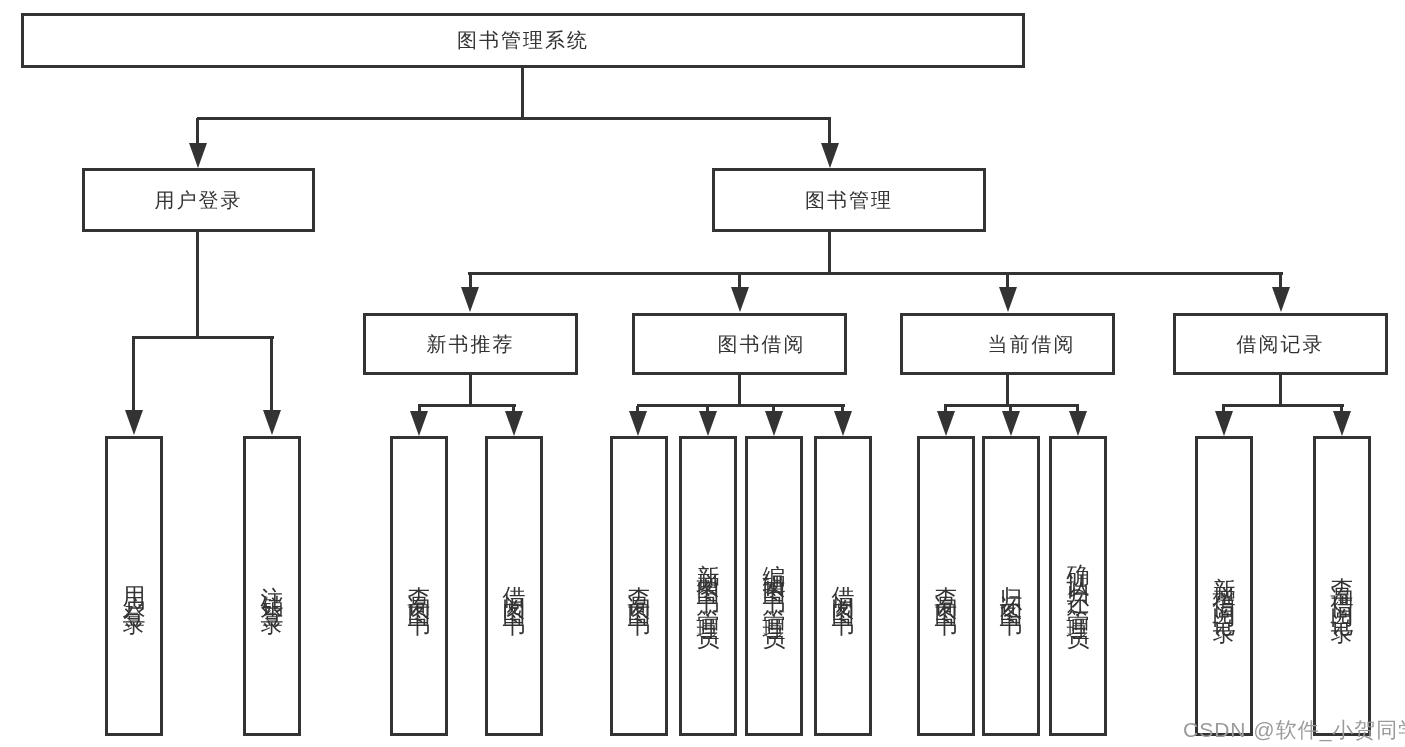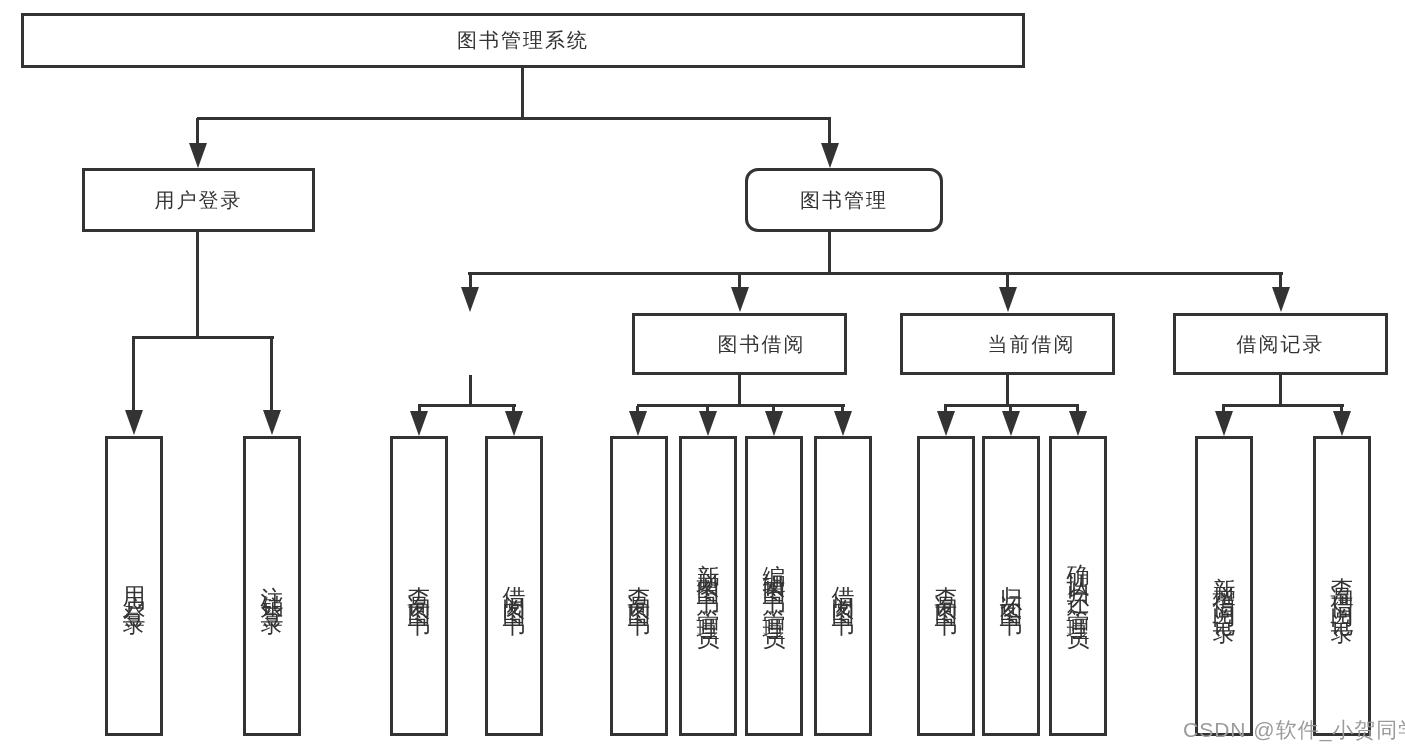--- a/index.html
+++ b/index.html
@@ -66,21 +66,21 @@
   <div class="vline" style="left:521px;top:68px;height:50px;"></div>
   <div class="hline" style="left:197px;top:117px;width:634px;"></div>
   <div class="vline" style="left:196px;top:118px;height:30px;"></div>
   <div class="arr" style="left:189px;top:143px;"></div>
   <div class="vline" style="left:828px;top:118px;height:30px;"></div>
   <div class="arr" style="left:821px;top:143px;"></div>
 
   <div class="box" style="left:82px;top:168px;width:233px;height:64px;">
     <span class="hlabel">用户登录</span>
   </div>
-  <div class="box" style="left:745px;top:168px;width:198px;height:64px;border-radius:13px;">
+  <div class="box" style="left:712px;top:168px;width:274px;height:64px;">
     <span class="hlabel">图书管理</span>
   </div>
 
   <div class="vline" style="left:196px;top:232px;height:106px;"></div>
   <div class="hline" style="left:132px;top:336px;width:142px;"></div>
   <div class="vline" style="left:132px;top:338px;height:75px;"></div>
   <div class="arr" style="left:125px;top:410px;"></div>
   <div class="vline" style="left:270px;top:338px;height:75px;"></div>
   <div class="arr" style="left:263px;top:410px;"></div>
 
@@ -88,20 +88,23 @@
   <div class="hline" style="left:468px;top:272px;width:815px;"></div>
   <div class="vline" style="left:469px;top:274px;height:16px;"></div>
   <div class="arr" style="left:461px;top:287px;"></div>
   <div class="vline" style="left:738px;top:274px;height:16px;"></div>
   <div class="arr" style="left:731px;top:287px;"></div>
   <div class="vline" style="left:1006px;top:274px;height:16px;"></div>
   <div class="arr" style="left:999px;top:287px;"></div>
   <div class="vline" style="left:1279px;top:274px;height:16px;"></div>
   <div class="arr" style="left:1272px;top:287px;"></div>
 
+  <div class="box" style="left:363px;top:313px;width:215px;height:62px;">
+    <span class="hlabel">新书推荐</span>
+  </div>
   <div class="box" style="left:632px;top:313px;width:215px;height:62px;padding-left:44px;">
     <span class="hlabel">图书借阅</span>
   </div>
   <div class="box" style="left:900px;top:313px;width:215px;height:62px;padding-left:48px;">
     <span class="hlabel">当前借阅</span>
   </div>
   <div class="box" style="left:1173px;top:313px;width:215px;height:62px;">
     <span class="hlabel">借阅记录</span>
   </div>
 

